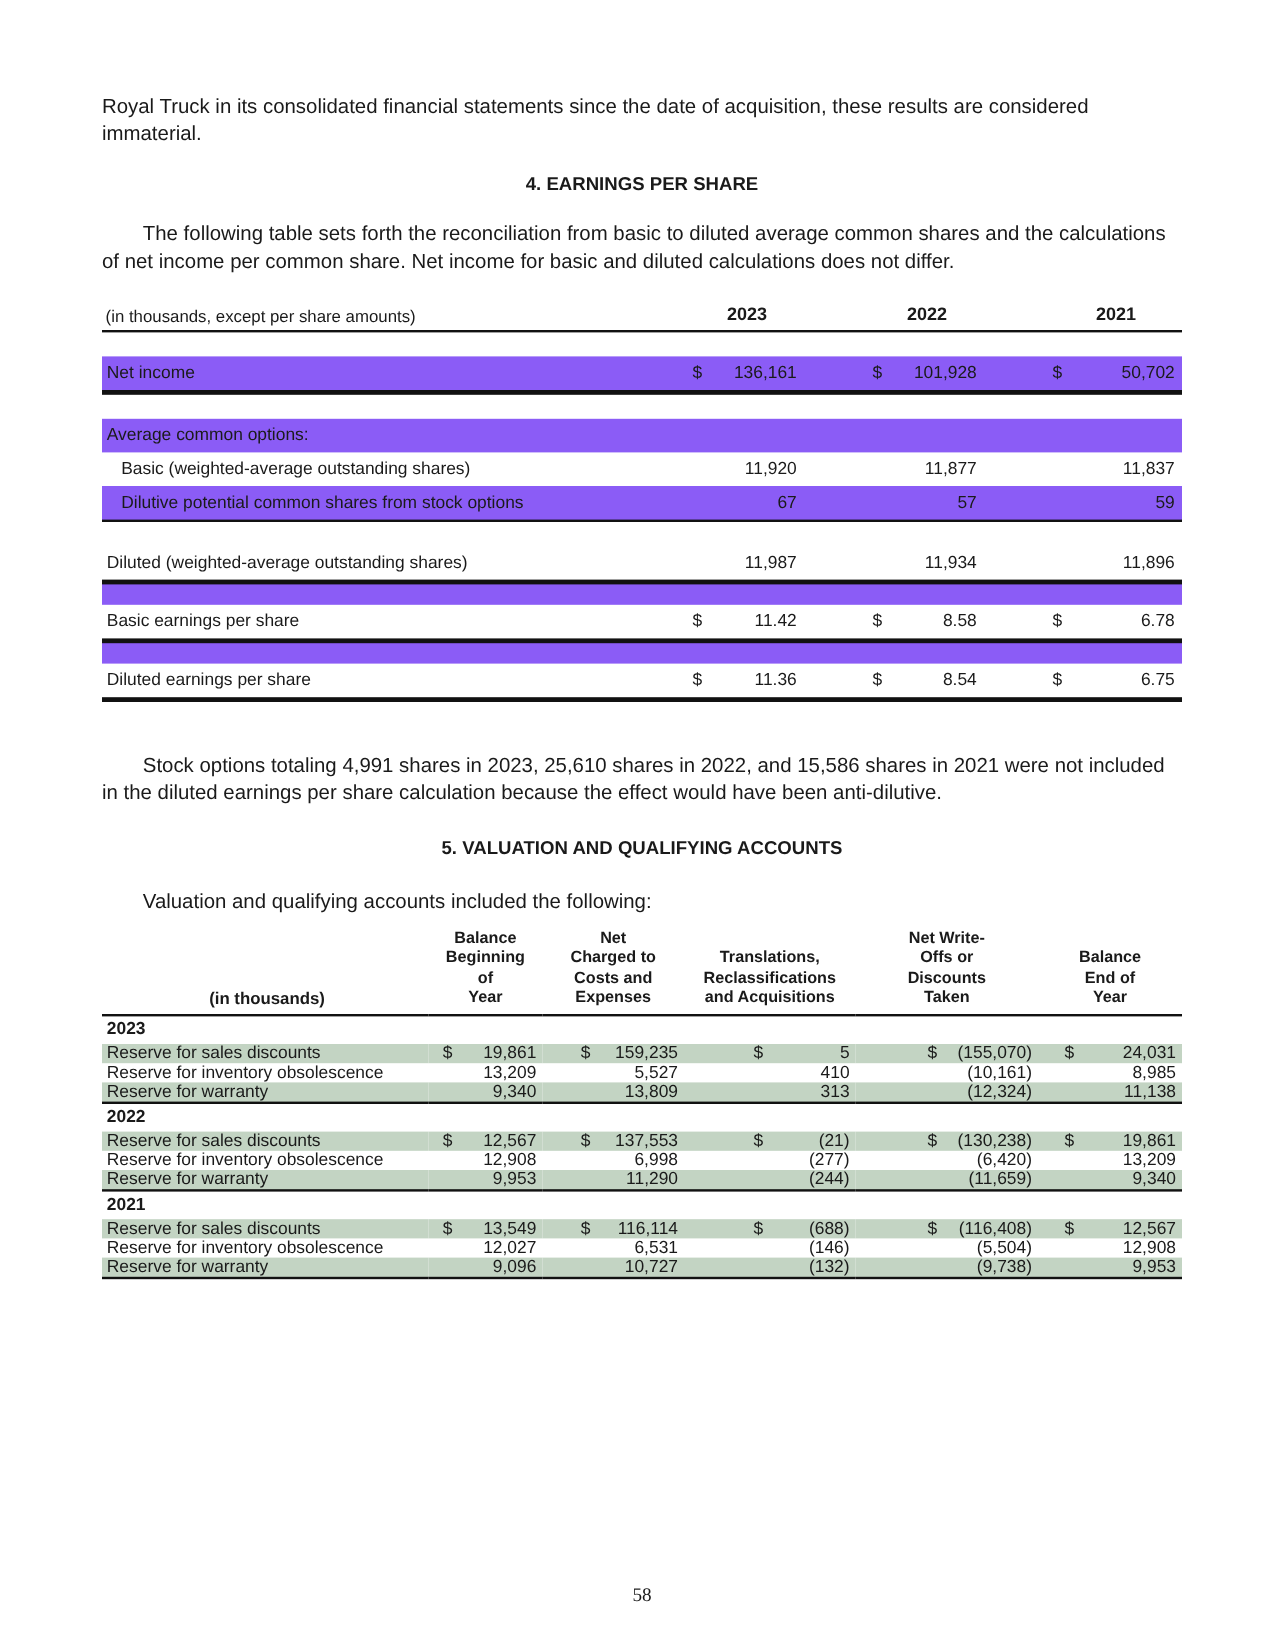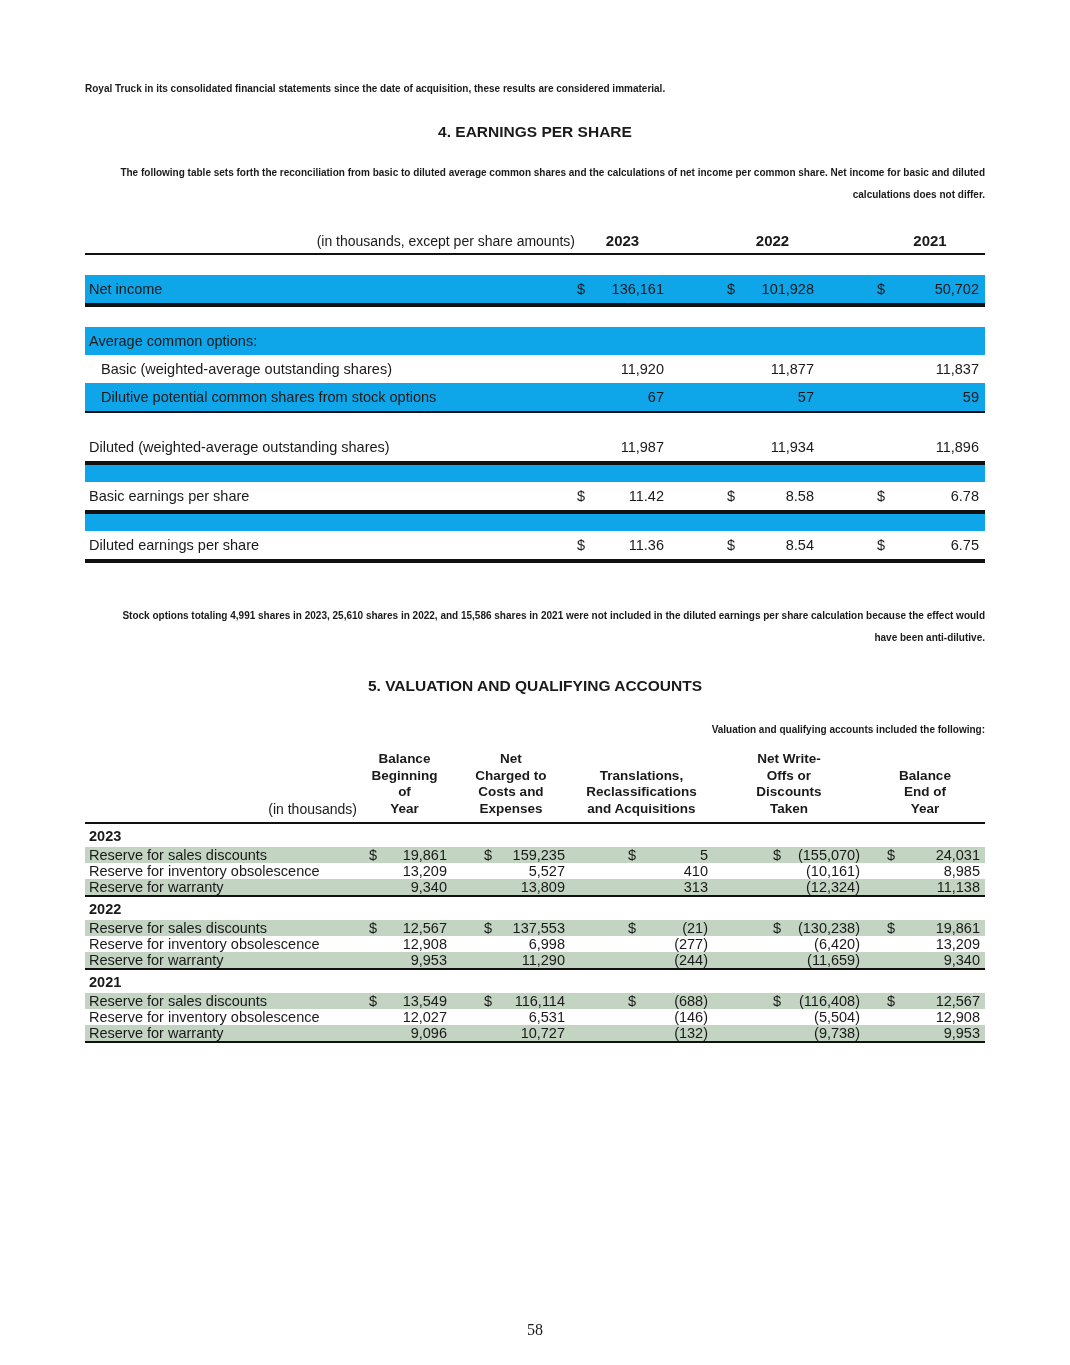--- a/index.html
+++ b/index.html
@@ -7,22 +7,22 @@
     width:1070px; height:1365px;
     font-family:"Liberation Sans", sans-serif;
     color:#1a1a1a;
   }
   .page {
     position:relative;
     width:1070px; height:1365px;
     box-sizing:border-box;
     padding:78px 85px 0 85px;
   }
-  p { margin:0; font-size:10px; line-height:22.5px;font-weight:bold; }
-  .indent-first { text-indent:34px;text-align:right; }
+  p { margin:0; font-size:17px; line-height:22.5px; }
+  .indent-first { text-indent:34px; }
   .sec-heading {
     font-size:15.5px; font-weight:700; text-align:center; margin:12px;
   }
   .mt-h4   { margin-top:22px; }
   .mt-p4   { margin-top:21px; }
   .mt-t1   { margin-top:16px; }
   .mt-note { margin-top:42px; }
   .mt-h5   { margin-top:27px; }
   .mt-p5   { margin-top:24px; }
   .mt-t2   { margin-top:10px; }
@@ -31,45 +31,45 @@
   table.eps {
     border-collapse:collapse; table-layout:fixed;
     width:900px; font-size:14.5px;
   }
   .eps td, .eps th { padding:0; height:28px; vertical-align:middle; }
   .eps tr.hdr td, .eps tr.hdr th {
     border-bottom:2px solid #111; height:26px;
     vertical-align:bottom; padding-bottom:4px;
   }
   .eps th.yr { font-size:15px; font-weight:700; text-align:center; }
-  .eps td.cap { font-size:14px; padding-left:3px; text-align:right; font-weight:400; }
+  .eps td.cap { font-size:14px; padding-left:3px; text-align:left; font-weight:400; }
   .eps td.lbl { padding-left:4px; text-align:left; }
   .eps td.lbl.ind { padding-left:16px; }
   .eps td.d { text-align:left; padding-left:2px; }
   .eps td.v { text-align:right; padding-right:6px; }
-  .eps tr.green { background:#0ea5e9; }
+  .eps tr.green { background:#8b5cf6; }
   .eps tr.b3 td { border-bottom:4px solid #111; }
   .eps tr.b2 td { border-bottom:2px solid #111; }
   .eps tr.gap td { height:20px; }
   .eps tr.spacer td { height:17px; }
 
   
   table.vt {
     border-collapse:collapse; table-layout:fixed;
     width:900px; font-size:14.5px;
   }
   .vt th {
     font-size:13.5px; font-weight:700; line-height:16.5px;
     text-align:center; vertical-align:bottom;
     white-space:pre-line; padding:0 0 5px 0;
     border-bottom:2.5px solid #111;
   }
   .vt td { padding:0; height:16px; vertical-align:middle; }
   .vt td.cap {
-    font-size:14px; vertical-align:bottom; font-weight:400; text-align:right;
+    font-size:14px; vertical-align:bottom; font-weight:700; text-align:center;
     padding:0 0 5px 3px; border-bottom:2.5px solid #111;
   }
   .vt tr.year td { font-weight:700; padding-left:4px; height:23px; text-align:left; }
   .vt tr.green { background:#c3d4c3; }
   .vt tr.b2 td { border-bottom:2.5px solid #111; }
   .vt td.lbl { padding-left:4px; text-align:left; }
   .vt .cell {
     display:flex; justify-content:space-between; align-items:baseline;
     padding-right:5px;
   }

